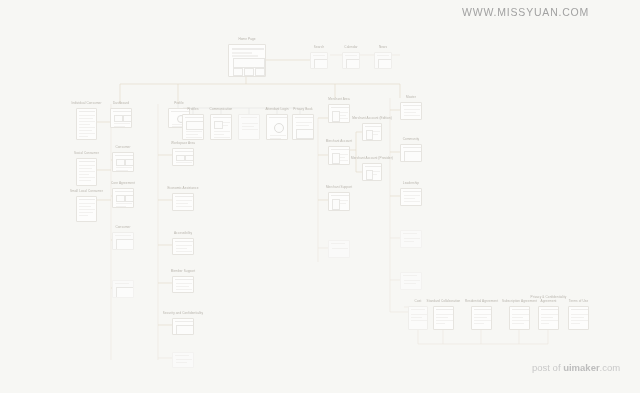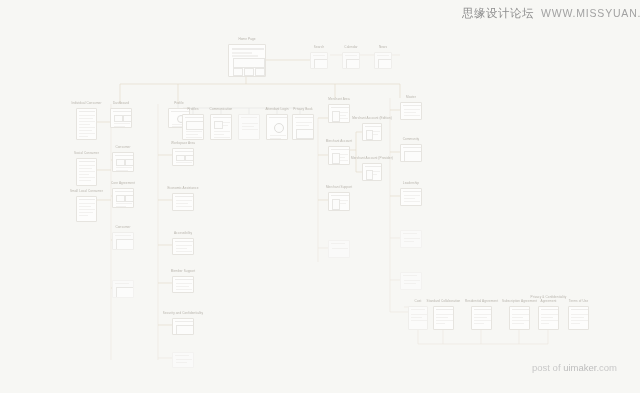--- a/index.html
+++ b/index.html
@@ -18,21 +18,21 @@
     display:flex;align-items:baseline;gap:7px;
     color:#9a9a9a;font-size:11px;letter-spacing:.5px;
     white-space:nowrap;
   }
   .wm-top .cn{font-size:11.5px;color:#8e8e8e;font-weight:400;}
   .wm-top .en{font-size:10.5px;color:#a2a2a2;letter-spacing:.8px;}
   .wm-bot{
     position:absolute;top:362px;left:532px;
     color:#c9c9c9;font-size:9.5px;white-space:nowrap;
   }
-  .wm-bot b{color:#bdbdbd;font-weight:400;}
+  .wm-bot b{color:#bdbdbd;font-weight:700;}
 
   
   .title{
     position:absolute;left:104px;top:50px;
     font-size:11.5px;color:#c6c6c2;letter-spacing:.6px;
     white-space:nowrap;
   }
 
   
   svg.links{position:absolute;inset:0;width:640px;height:393px;}
@@ -65,21 +65,20 @@
   .wf.l{background:#f2f1ef;}
   .wf.box{border:.5px solid #e8e7e4;background:#fcfcfb;}
   .circ{position:absolute;border-radius:50%;border:.5px solid #e0dfdc;background:#fcfcfb;}
 </style>
 </head>
 <body>
 
 <div id="canvas">
 
   <div class="wm-top">
-    <span class="cn">思缘设计论坛</span>
     <span class="en">WWW.MISSYUAN.COM</span>
   </div>
   <div class="wm-bot"><span>post of </span><b>uimaker</b><span>.com</span></div>
 
 
   <svg class="links">
 
     <line x1="266" y1="60" x2="310" y2="60"></line>
     <line x1="330" y1="55" x2="400" y2="55" class="faint"></line>
 

